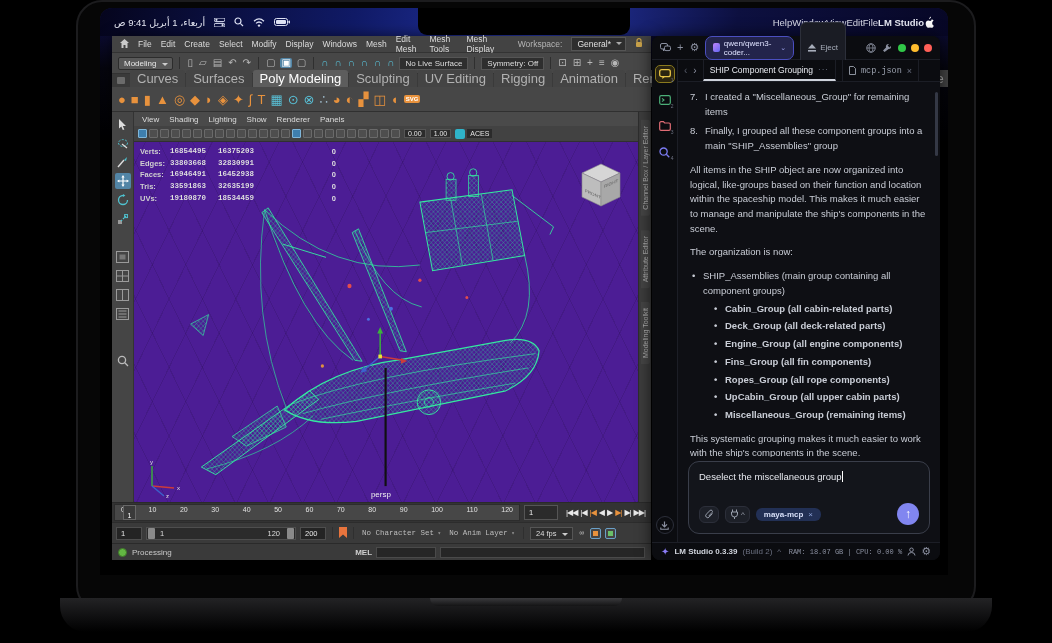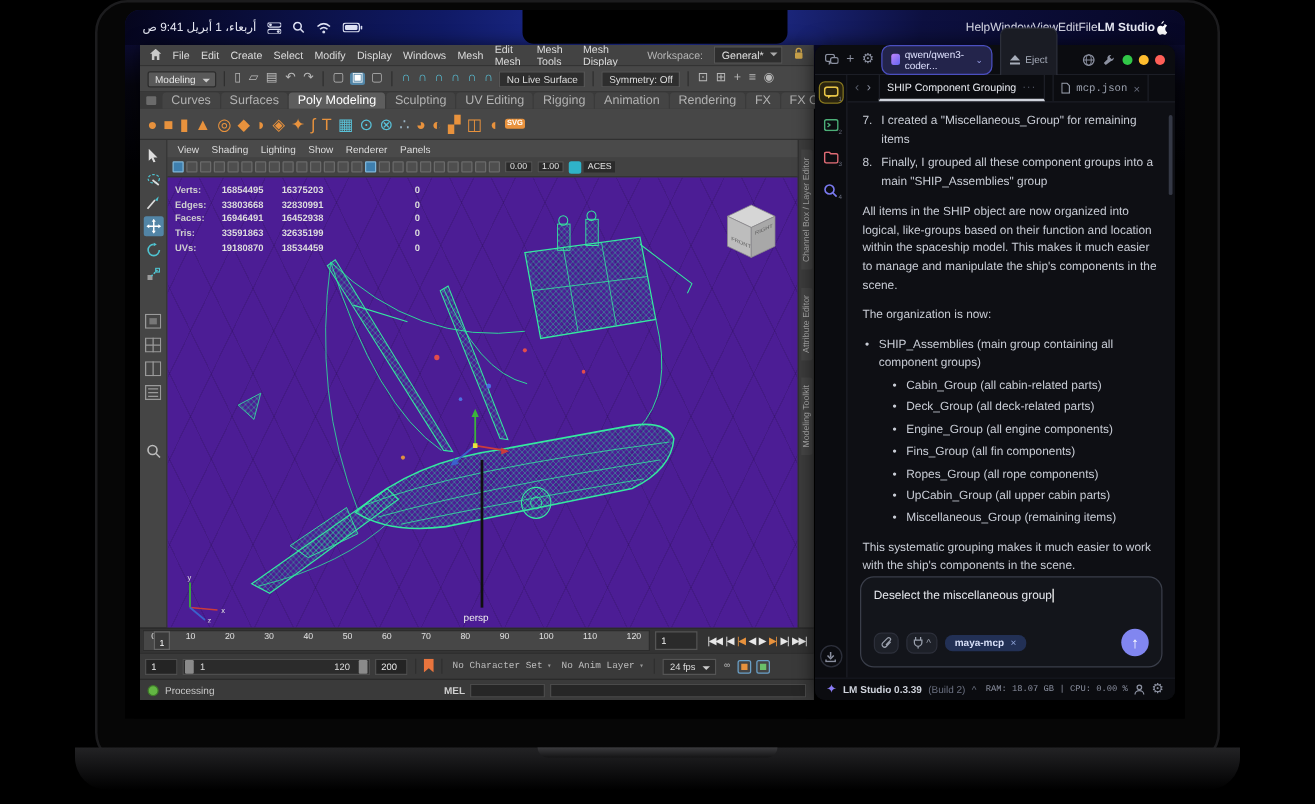--- a/index.html
+++ b/index.html
@@ -32,21 +32,21 @@
   .m-ws-box::after { content:""; position:absolute; right:3px; top:4px; border:3px solid transparent; border-top-color:#aaa; }
   .m-toolbar { height:21px; display:flex; align-items:center; gap:4px; padding:0 6px; background:#474747; border-bottom:1px solid #333; }
   .m-dd { background:#595959; border:1px solid #2c2c2c; padding:1px 16px 1px 5px; position:relative; font-size:8px; color:#e6e6e6; border-radius:2px; }
   .m-dd::after { content:""; position:absolute; right:4px; top:5px; border:3px solid transparent; border-top-color:#ccc; }
   .tb-ico { font-size:10px; color:#b8b8b8; line-height:1; padding:0 1px; }
   .tb-ico.sel { background:#5285a6; color:#fff; border-radius:2px; }
   .tb-sep { width:1px; height:12px; background:#2f2f2f; margin:0 2px; }
   .tb-field { background:#2e2e2e; border:1px solid #555; padding:1px 5px; font-size:8px; color:#ddd; }
   .m-shelftabs { height:13px; display:flex; align-items:flex-end; gap:1px; padding:0 4px 0 18px; background:#3a3a3a; position:relative; }
   .m-shelftabs::before { content:""; position:absolute; left:5px; bottom:3px; width:8px; height:7px; background:#6b6b6b; border-radius:1px; }
-  .stab { padding:1px 7px; font-size:10px; color:#b2b2b2; background:#444; border-radius:3px 3px 0 0; white-space:nowrap; }
+  .stab { padding:1px 7px; font-size:13px; color:#b2b2b2; background:#444; border-radius:3px 3px 0 0; white-space:nowrap; }
   .stab.active { background:#5d5d5d; color:#fff; }
   .m-shelf { height:25px; display:flex; align-items:center; gap:5px; padding:0 6px; background:#474747; border-bottom:1px solid #303030; overflow:hidden; }
   .shelf-ico { font-size:13px; line-height:1; }
   .shelf-badge { font-size:6px; font-weight:bold; color:#fff; background:#e8923d; border-radius:2px; padding:1px 2px; }
   .m-main { flex:1; display:flex; min-height:0; }
   .toolcol { width:22px; background:#454545; border-right:1px solid #333; display:flex; flex-direction:column; align-items:center; gap:3px; padding-top:4px; }
   .tool { width:16px; height:16px; display:flex; align-items:center; justify-content:center; border-radius:2px; }
   .tool.active { background:#5285a6; }
   .tool svg { display:block; }
   .tool-gap { height:16px; }
@@ -58,21 +58,21 @@
   .vp-field { background:#2b2b2b; border:1px solid #555; font-size:7px; color:#e5e5e5; padding:0 3px; margin-left:2px; }
   .vp-aces { background:#2b2b2b; font-size:7px; color:#e5e5e5; padding:1px 3px; }
   .vp-teal { width:10px; height:10px; background:#2fb3c9; border-radius:2px; margin-left:2px; }
   .canvas { flex:1; position:relative; background:#4c1d95; overflow:hidden; }
   .grid { position:absolute; inset:0;
     background-image:repeating-linear-gradient(64deg,rgba(0,0,0,.10) 0 1px,transparent 1px 30px),repeating-linear-gradient(-64deg,rgba(0,0,0,.10) 0 1px,transparent 1px 30px);
   }
   .hud { position:absolute; left:6px; top:4px; font-size:7.5px; font-weight:bold; color:#dedede; line-height:1.55; }
   .hud-row { display:flex; }
   .hud-row .hl { width:30px; color:#cfcfcf; }
-  .hud-row .hv { width:48px; text-align:center; }
+  .hud-row .hv { width:48px; text-align:left;font-family:Liberation Mono, monospace; }
   .hud-row .hz { width:70px; text-align:right; }
   .viewcube { position:absolute; right:14px; top:18px; }
   .persp { position:absolute; left:47%; bottom:3px; color:#efefef; font-size:8px; }
   .axis { position:absolute; left:6px; bottom:4px; }
   .ship { position:absolute; left:3%; top:6%; width:86%; height:90%; }
   .rtabs { width:13px; background:#3d3d3d; border-left:1px solid #2e2e2e; display:flex; flex-direction:column; align-items:center; gap:14px; padding-top:8px; }
   .rtab { writing-mode:vertical-rl; transform:rotate(180deg); font-size:7px; color:#b0b0b0; background:#464646; padding:6px 1px; border-radius:2px 0 0 2px; white-space:nowrap; }
   .m-timeline { height:20px; display:flex; align-items:stretch; background:#333; border-top:1px solid #2a2a2a; }
   .ruler { flex:1; position:relative; background:#474747; border:1px solid #2c2c2c; margin:1px 2px; display:flex; justify-content:space-between; padding:0 6px; font-size:7px; color:#e2e2e2; }
   .tick { position:relative; padding-top:1px; }
@@ -125,21 +125,21 @@
   .l-tab.active { color:#e8eaf0; border-bottom:2px solid #cfd3dc; }
   .tab-dots { color:#6b7080; font-size:8px; letter-spacing:1px; }
   .tab-x { color:#6b7080; font-size:9px; }
   .mono { font-family:"Liberation Mono","DejaVu Sans Mono",monospace; }
   .chat { flex:1; overflow:hidden; padding:8px 12px 4px 12px; font-size:9.5px; line-height:1.55; position:relative; }
   .chat-li { display:flex; margin-bottom:5px; }
   .chat-li .num { width:15px; flex:none; }
   .chat p { margin:9px 0; }
   .b-main { position:relative; padding-left:13px; margin:3px 0; }
   .b-main::before { content:"•"; position:absolute; left:2px; }
-  .b-sub { position:relative; padding-left:13px; margin:3px 0 3px 22px; }
+  .b-sub { position:relative; padding-left:13px; margin:3px 0 3px 22px;font-weight:bold; }
   .b-sub::before { content:"•"; position:absolute; left:2px; }
   .scrollbar { position:absolute; right:2px; top:10px; width:3px; height:64px; border-radius:2px; background:#343845; }
   .input-wrap { padding:4px 10px 8px 10px; }
   .input-box { border:1px solid #3a3e4a; border-radius:11px; background:#13151b; padding:9px 10px 8px 10px; }
   .input-text { font-size:9.5px; color:#e6e8ee; min-height:26px; }
   .caret { display:inline-block; width:1px; height:11px; background:#fff; vertical-align:text-bottom; }
   .input-row { display:flex; align-items:center; gap:6px; margin-top:6px; }
   .in-btn { height:17px; min-width:20px; background:#1d2028; border:1px solid #2c2f3a; border-radius:6px; display:flex; align-items:center; justify-content:center; gap:2px; color:#9aa0ad; font-size:8px; padding:0 4px; }
   .mcp-pill { display:flex; align-items:center; gap:5px; background:#223055; border-radius:6px; padding:2px 8px; font-size:8px; color:#d7dff8; font-weight:bold; }
   .mcp-x { color:#8fa3d8; font-weight:normal; }

